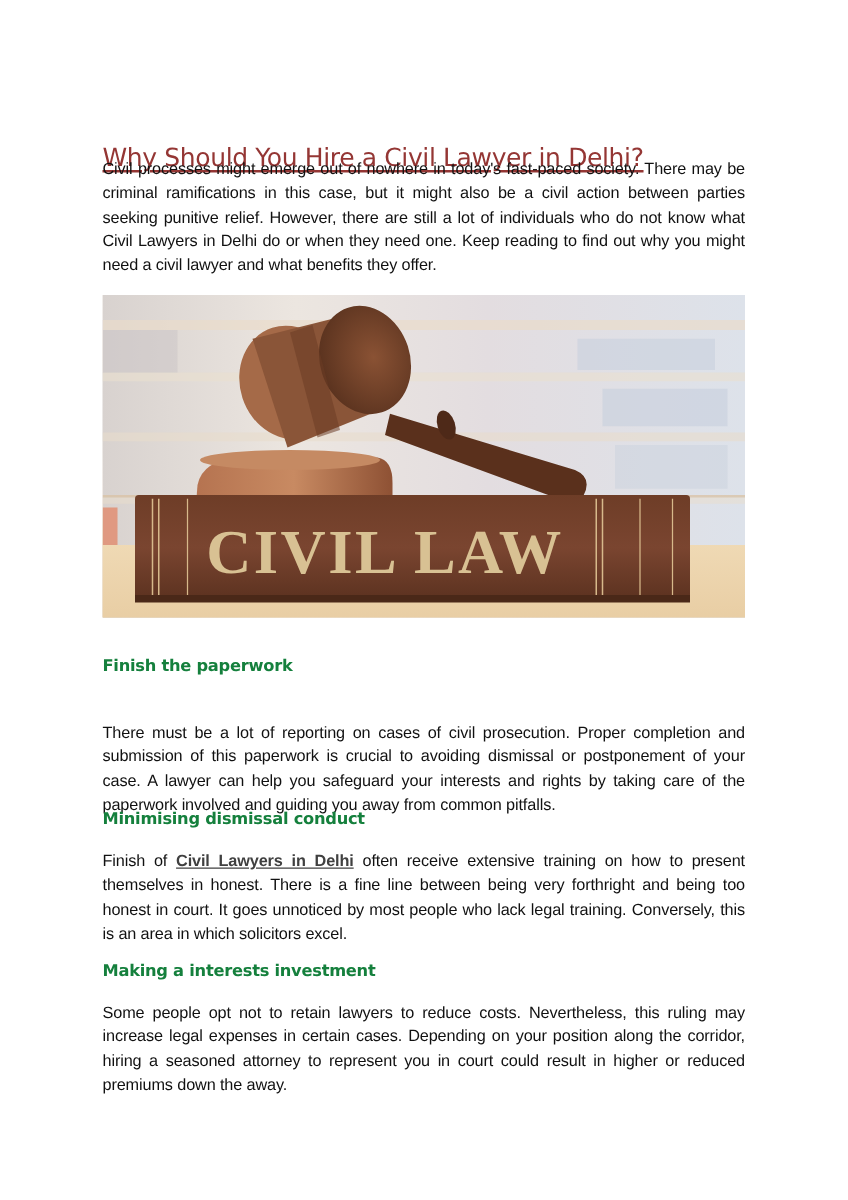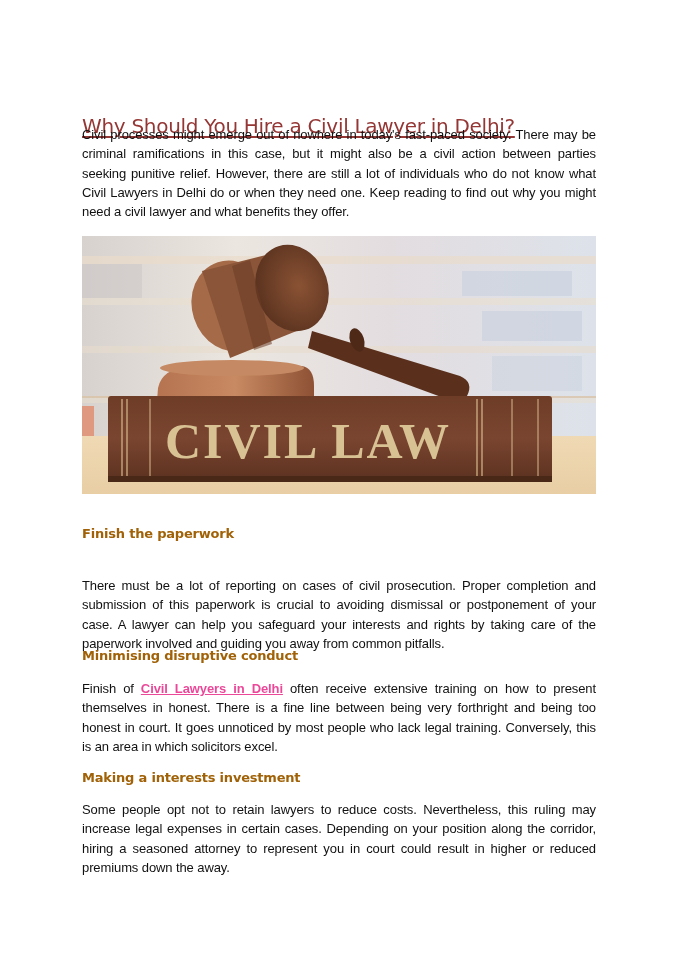--- a/index.html
+++ b/index.html
@@ -10,23 +10,23 @@
       font-family: "DejaVu Sans", sans-serif; font-weight: normal; font-size: 20px;
       color: #943634; letter-spacing: -0.3px; line-height: 26px;
     }
     .title span { text-decoration: underline; text-decoration-thickness: 2px; text-underline-offset: 3px; }
     .para {
       position: absolute; left: 0; width: 514px; font-size: 13px; line-height: 19.3px;
       text-align: justify; text-align-last: left; letter-spacing: -0.1px; margin: 0;
     }
     .heading {
       position: absolute; left: 0; font-family: "DejaVu Sans", sans-serif; font-weight: bold;
-      font-size: 13px; color: #a16207; letter-spacing: -0.2px; margin: 0;
+      font-size: 13px; color: #15803d; letter-spacing: -0.2px; margin: 0;
     }
-    .link { color: #ec4899; font-weight: bold; text-decoration: underline; cursor: pointer; }
+    .link { color: #404040; font-weight: bold; text-decoration: underline; cursor: pointer; }
     .hero {
       position: absolute; left: 0; top: 236px; width: 514px; height: 258px; overflow: hidden;
       background: linear-gradient(180deg, #e9e4de 0%, #dcd6d3 40%, #e8e0d6 62%, #e6cfa8 78%, #dfc49b 100%);
     }
   </style>
 </head>
 <body>
 
 <div class="page">
 
@@ -98,19 +98,19 @@
       <line x1="400" y1="163" x2="400" y2="240" stroke="#d7b98b" stroke-width="1.2"></line>
       <line x1="430" y1="163" x2="430" y2="240" stroke="#d7b98b" stroke-width="1"></line>
       <line x1="456" y1="163" x2="456" y2="240" stroke="#d7b98b" stroke-width="1"></line>
       <text x="226" y="222" text-anchor="middle" font-family="'Liberation Serif', serif" font-size="50" font-weight="bold" fill="#d8c193" letter-spacing="2">CIVIL LAW</text>
     </svg>
   </div>
 
   <h2 class="heading" style="top:526px;">Finish the paperwork</h2>
   <p class="para" style="top:576px;">There must be a lot of reporting on cases of civil prosecution. Proper completion and submission of this paperwork is crucial to avoiding dismissal or postponement of your case. A lawyer can help you safeguard your interests and rights by taking care of the paperwork involved and guiding you away from common pitfalls.</p>
 
-  <h2 class="heading" style="top:648px;">Minimising disruptive conduct</h2>
+  <h2 class="heading" style="top:648px;">Minimising dismissal conduct</h2>
   <p class="para" style="top:679px;"><span>Finish of </span><a class="link">Civil Lawyers in Delhi</a><span> often receive extensive training on how to present themselves in honest. There is a fine line between being very forthright and being too honest in court. It goes unnoticed by most people who lack legal training. Conversely, this is an area in which solicitors excel.</span></p>
 
   <h2 class="heading" style="top:770px;">Making a interests investment</h2>
   <p class="para" style="top:800px;">Some people opt not to retain lawyers to reduce costs. Nevertheless, this ruling may increase legal expenses in certain cases. Depending on your position along the corridor, hiring a seasoned attorney to represent you in court could result in higher or reduced premiums down the away.</p>
 
 </div>
 
 </body></html>

